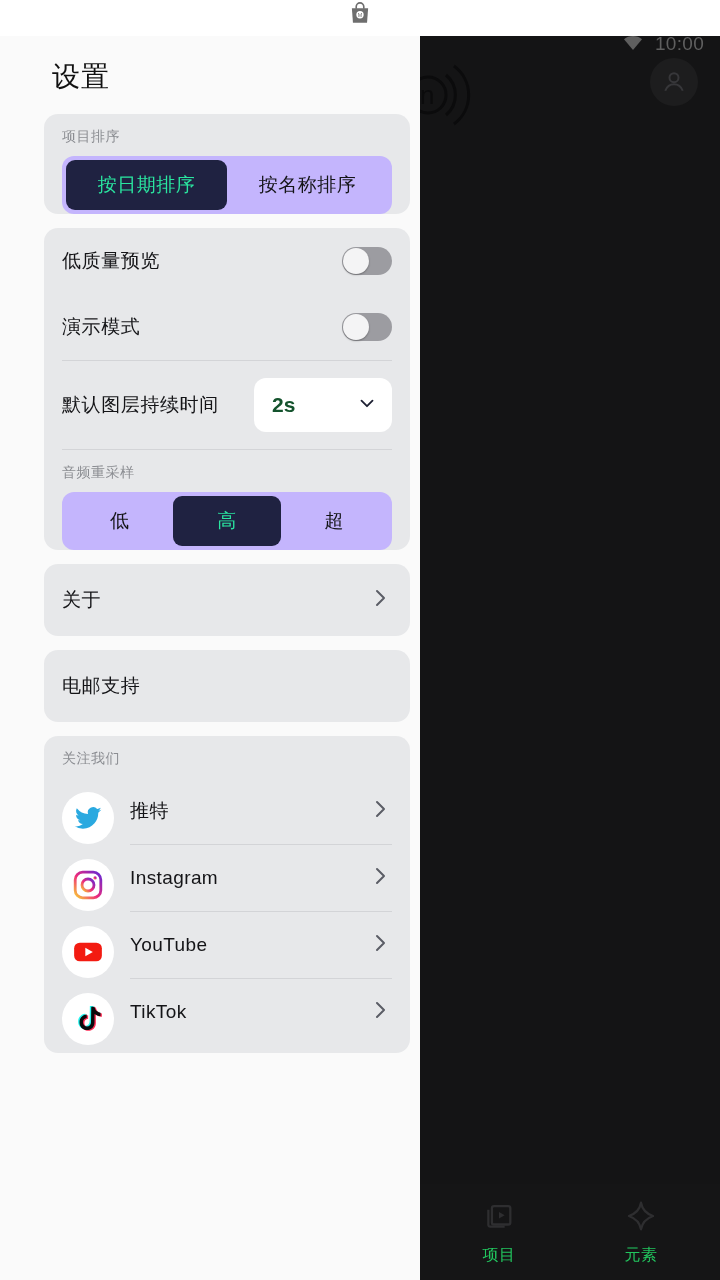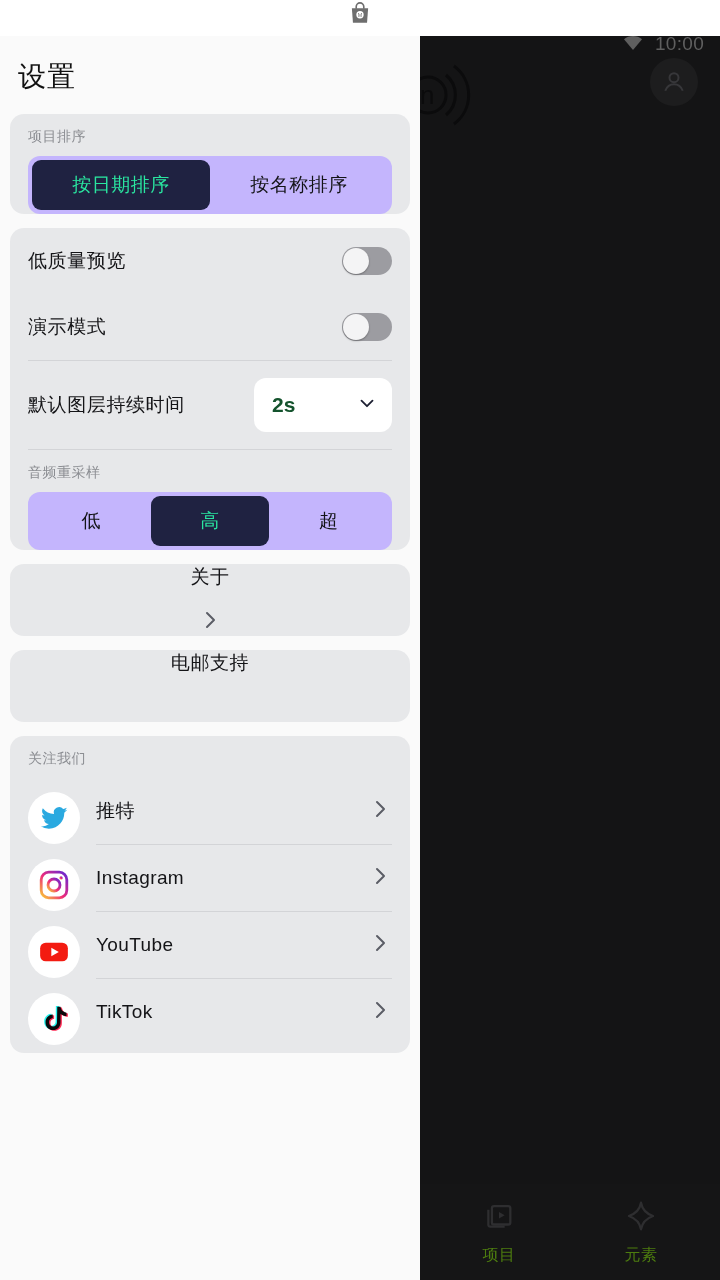--- a/index.html
+++ b/index.html
@@ -24,36 +24,36 @@
     position: absolute; right: 22px; top: 22px; width: 48px; height: 48px;
     border-radius: 50%; background: #1d1d1e;
     display: flex; align-items: center; justify-content: center;
   }
   .bottom-nav {
     position: absolute; left: 0; bottom: 0; width: 300px; height: 96px;
     background: #151516; display: flex; align-items: center; justify-content: space-around;
     padding: 0 8px;
   }
   .nav-item { display: flex; flex-direction: column; align-items: center; gap: 8px; width: 110px; }
-  .nav-label { font-size: 16px; color: #4d7c0f; letter-spacing: .5px; }
+  .nav-label { font-size: 16px; color: #22c55e; letter-spacing: .5px; }
 
   
   .statusbar {
     position: absolute; left: 0; top: 0; width: 720px; height: 36px;
     background: #ffffff; display: flex; align-items: center;
     padding: 0 16px; z-index: 40; flex-direction: column;
   }
   .sb-left { display: flex; align-items: center; gap: 8px; }
   .sb-right { margin-left: auto; display: flex; align-items: center; gap: 10px; }
   .sb-time { font-size: 19px; color: #5f5f5f; font-weight: 500; letter-spacing: .3px; }
 
   
   .drawer {
     position: absolute; left: 0; top: 36px; width: 420px; height: 1244px;
-    background: #fafafa; z-index: 30; overflow: hidden;
+    background: #fafafa; z-index: 30; overflow: hidden; padding-left: 34px;
   }
   .drawer-title {
     font-size: 28px; color: #111; padding: 22px 18px 18px 18px; letter-spacing: 1px;
   }
   .card {
     background: #e7e8ea; border-radius: 14px;
     margin: 0 10px 14px 10px; padding: 0 18px;
   }
   .card-label {
     font-size: 14px; color: #8b8d92; padding: 14px 0 10px 0; letter-spacing: .5px;
@@ -87,21 +87,21 @@
   .select {
     background: #fff; border-radius: 12px; height: 54px; width: 138px;
     display: flex; align-items: center; justify-content: space-between;
     padding: 0 14px 0 18px;
   }
   .select-value { font-size: 21px; color: #14532d; font-weight: 600; }
 
   
   .navcard {
     background: #e7e8ea; border-radius: 14px; margin: 0 10px 14px 10px;
-    padding: 0 18px; display: flex; align-items: center; height: 68px; flex-direction: column;
+    padding: 0 18px; display: flex; align-items: center; height: 68px;
   }
 
   
   .social-row { display: flex; align-items: flex-end; height: 66px; }
   .social-badge {
     width: 52px; height: 52px; border-radius: 50%; background: #fff;
     display: flex; align-items: center; justify-content: center; flex: 0 0 52px;
   }
   .social-body {
     flex: 1; display: flex; align-items: center; height: 66px; margin-left: 16px;

